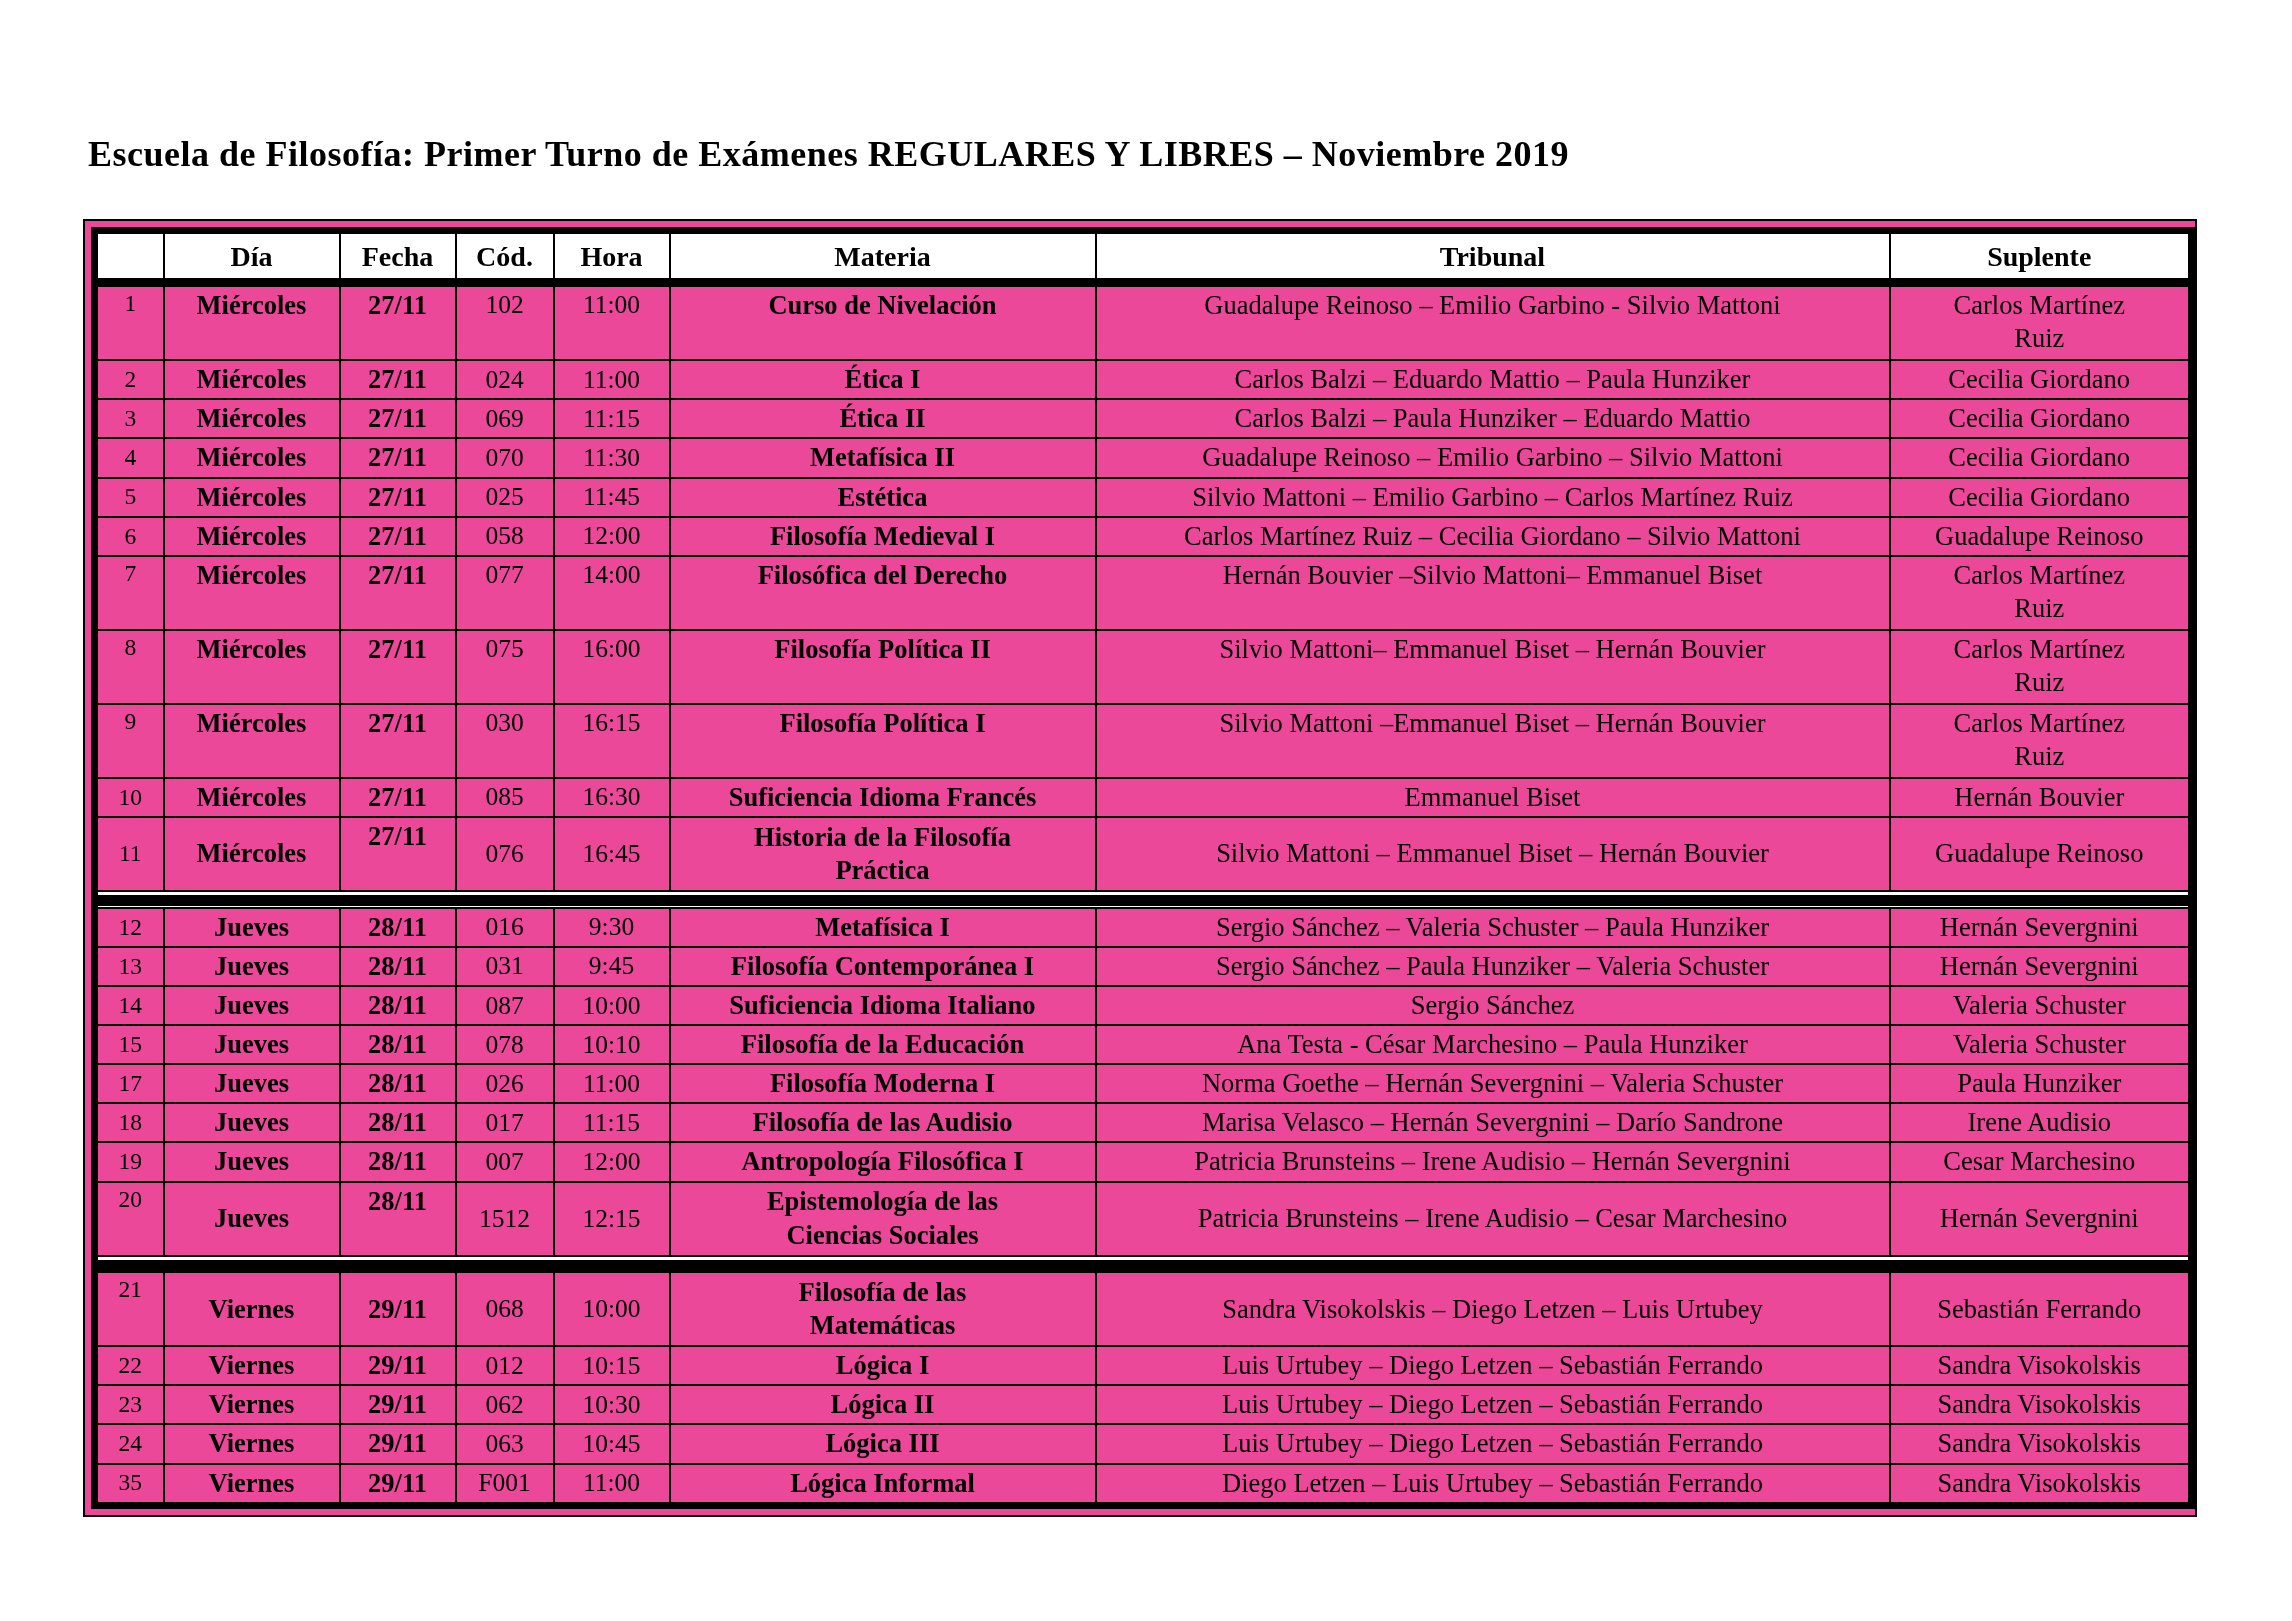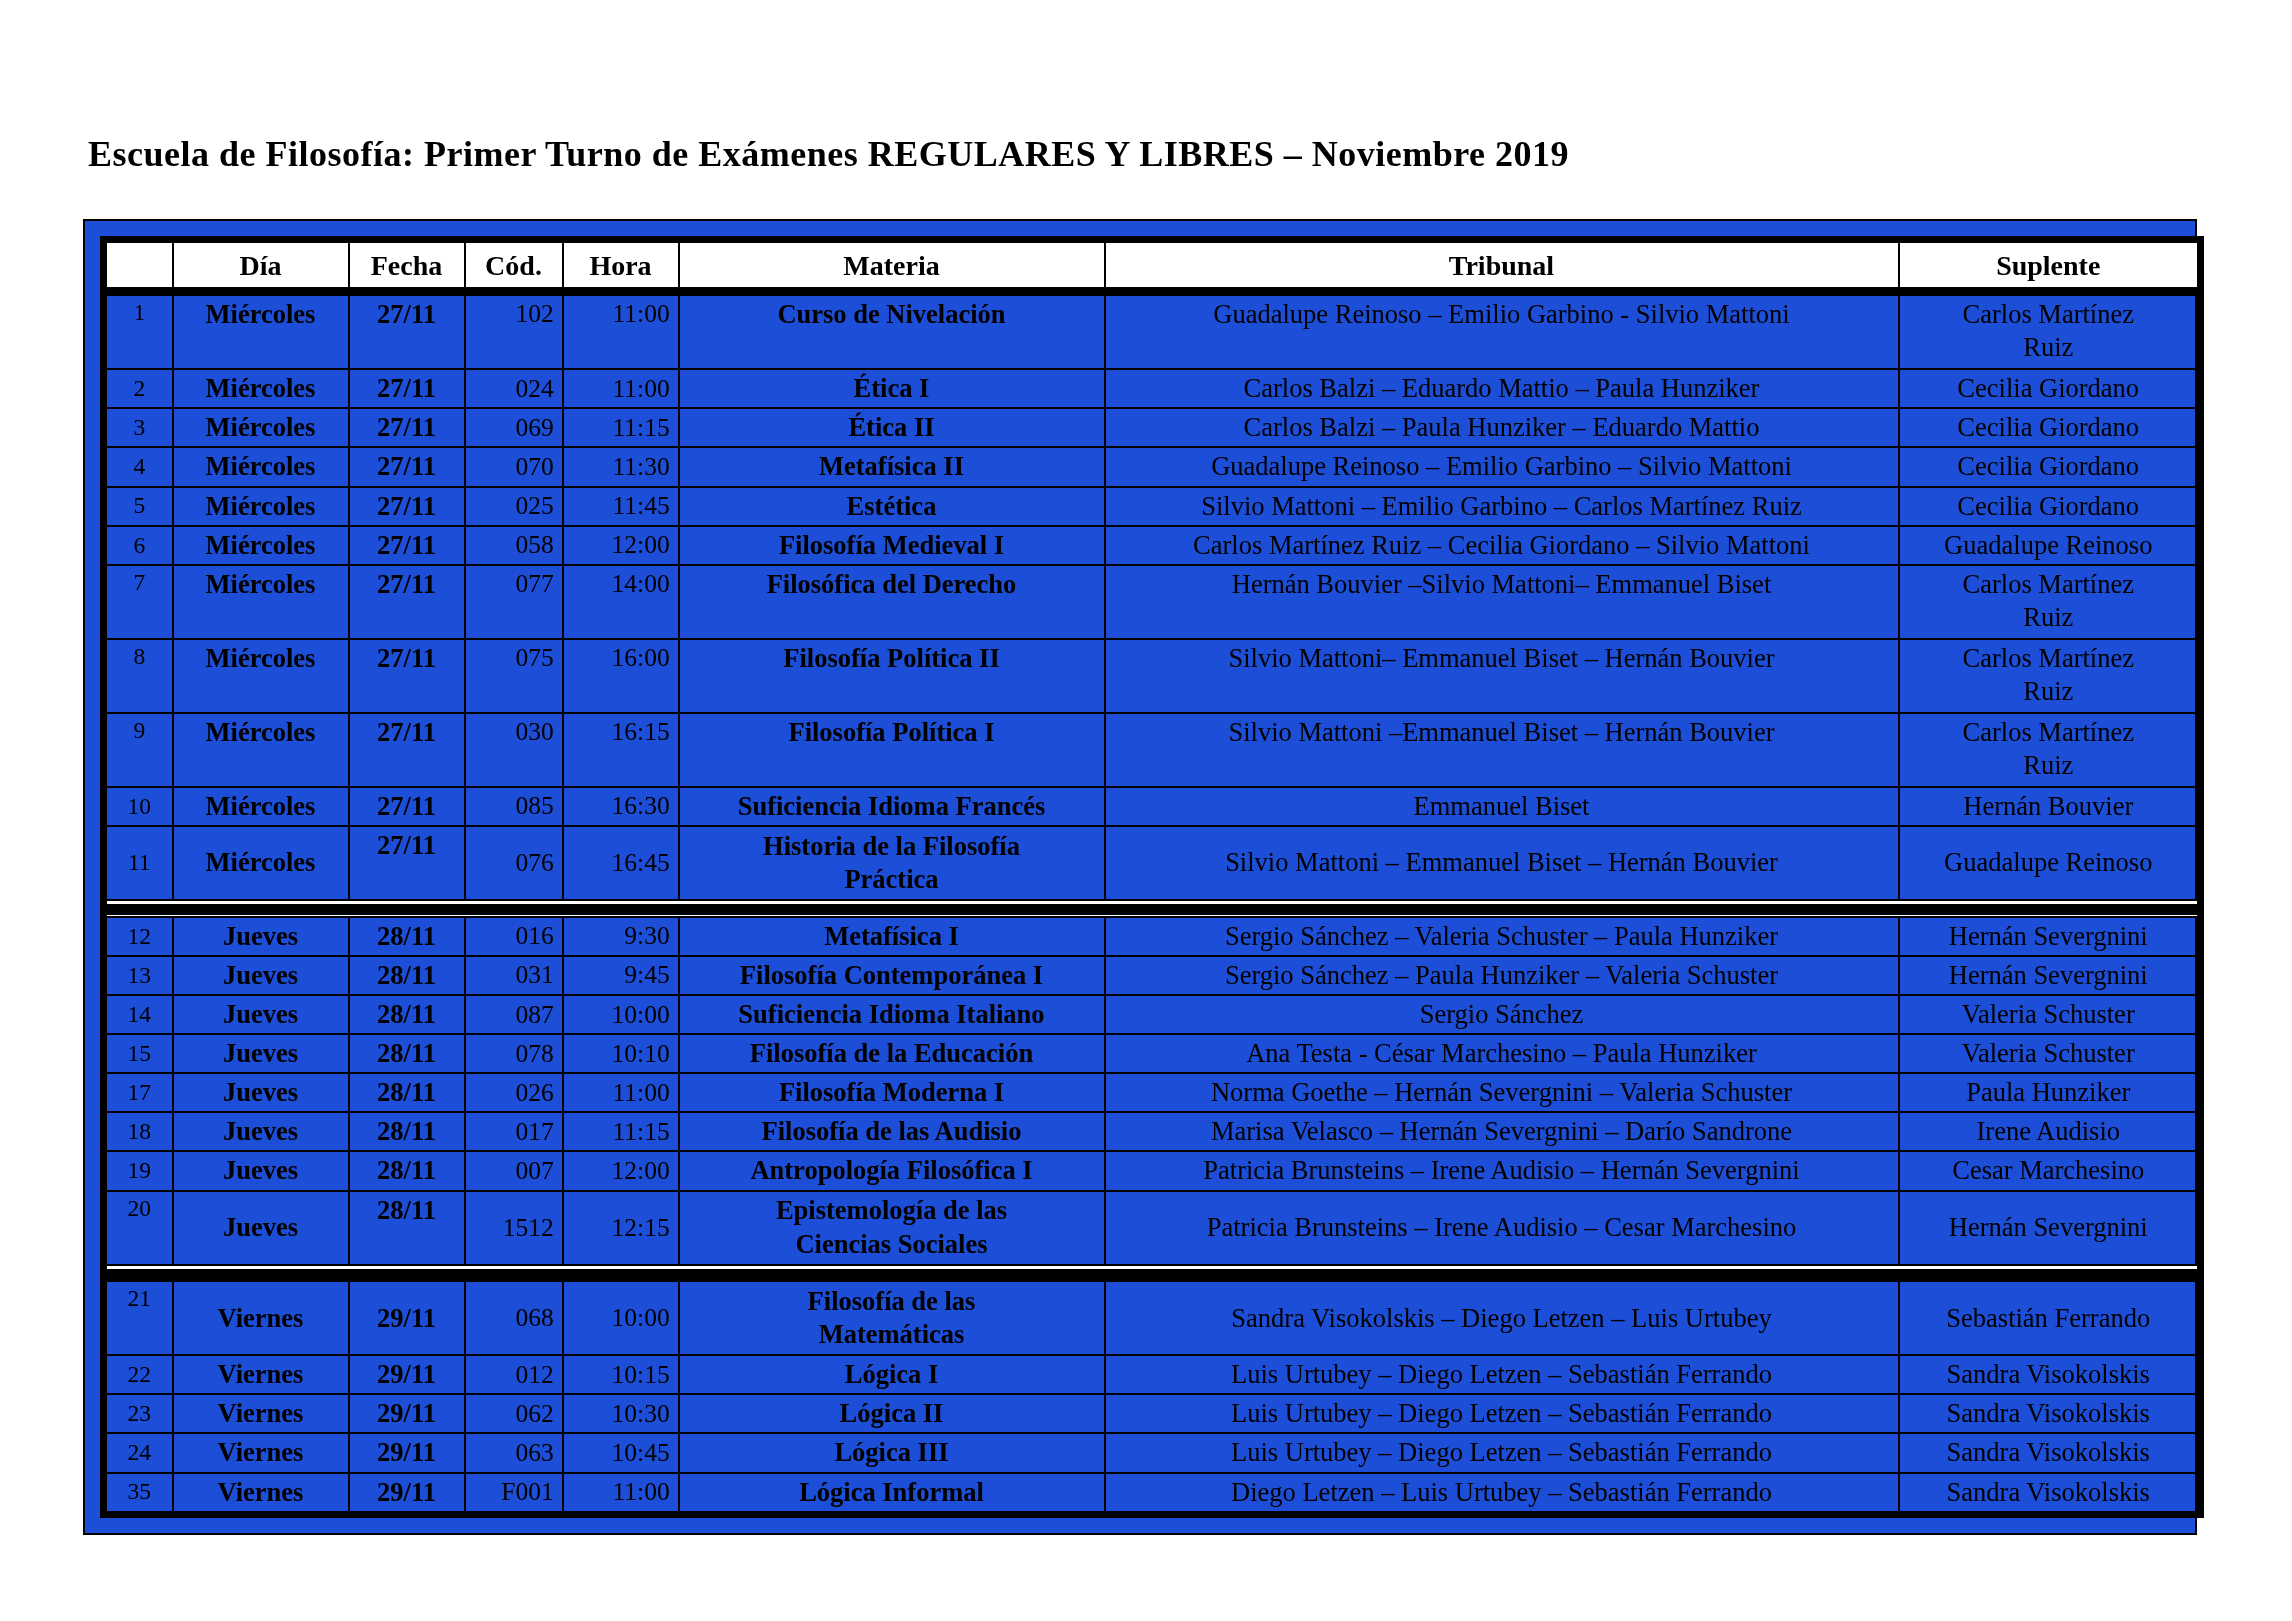--- a/index.html
+++ b/index.html
@@ -18,22 +18,22 @@
     margin: 133px 88px 0 88px;
     text-align: left;
     font-weight: bold;
     font-size: 36px;
     line-height: 1.2;
     letter-spacing: 0.5px;
   }
   .frame {
     margin: 43px 96px 0 83px;
     border: 2px solid #000;
-    padding: 15px;
-    background: #1d4ed8;
+    padding: 6px;
+    background: #ec4899;
   }
   table.exam {
     width: 100%;
     border-collapse: collapse;
     border: 7.8px solid #000;
     table-layout: fixed;
   }
   th, td {
     border: 2px solid #000;
     text-align: center;
@@ -47,21 +47,21 @@
   }
   thead th {
     font-weight: bold;
     font-size: 28px;
     height: 51px;
     border-bottom: 7.8px solid #000;
     background: #fff;
   }
   td.c-num   { font-size: 23.5px; }
   td.c-dia, td.c-fecha, td.c-materia { font-weight: bold; }
-  td.c-cod, td.c-hora { font-size: 25.5px; text-align: right; }
+  td.c-cod, td.c-hora { font-size: 25.5px; }
   td.c-materia, td.c-suplente, td.c-tribunal { white-space: pre-line; }
   tr.data-row { height: 38px; }
   tr.tall { height: 74px; }
   tr.va-top td { vertical-align: top; }
   td.cell-top { vertical-align: top; }
   tr.header-sep td {
     height: 3.9px;
     padding: 0;
     border-left: none;
     border-right: none;

